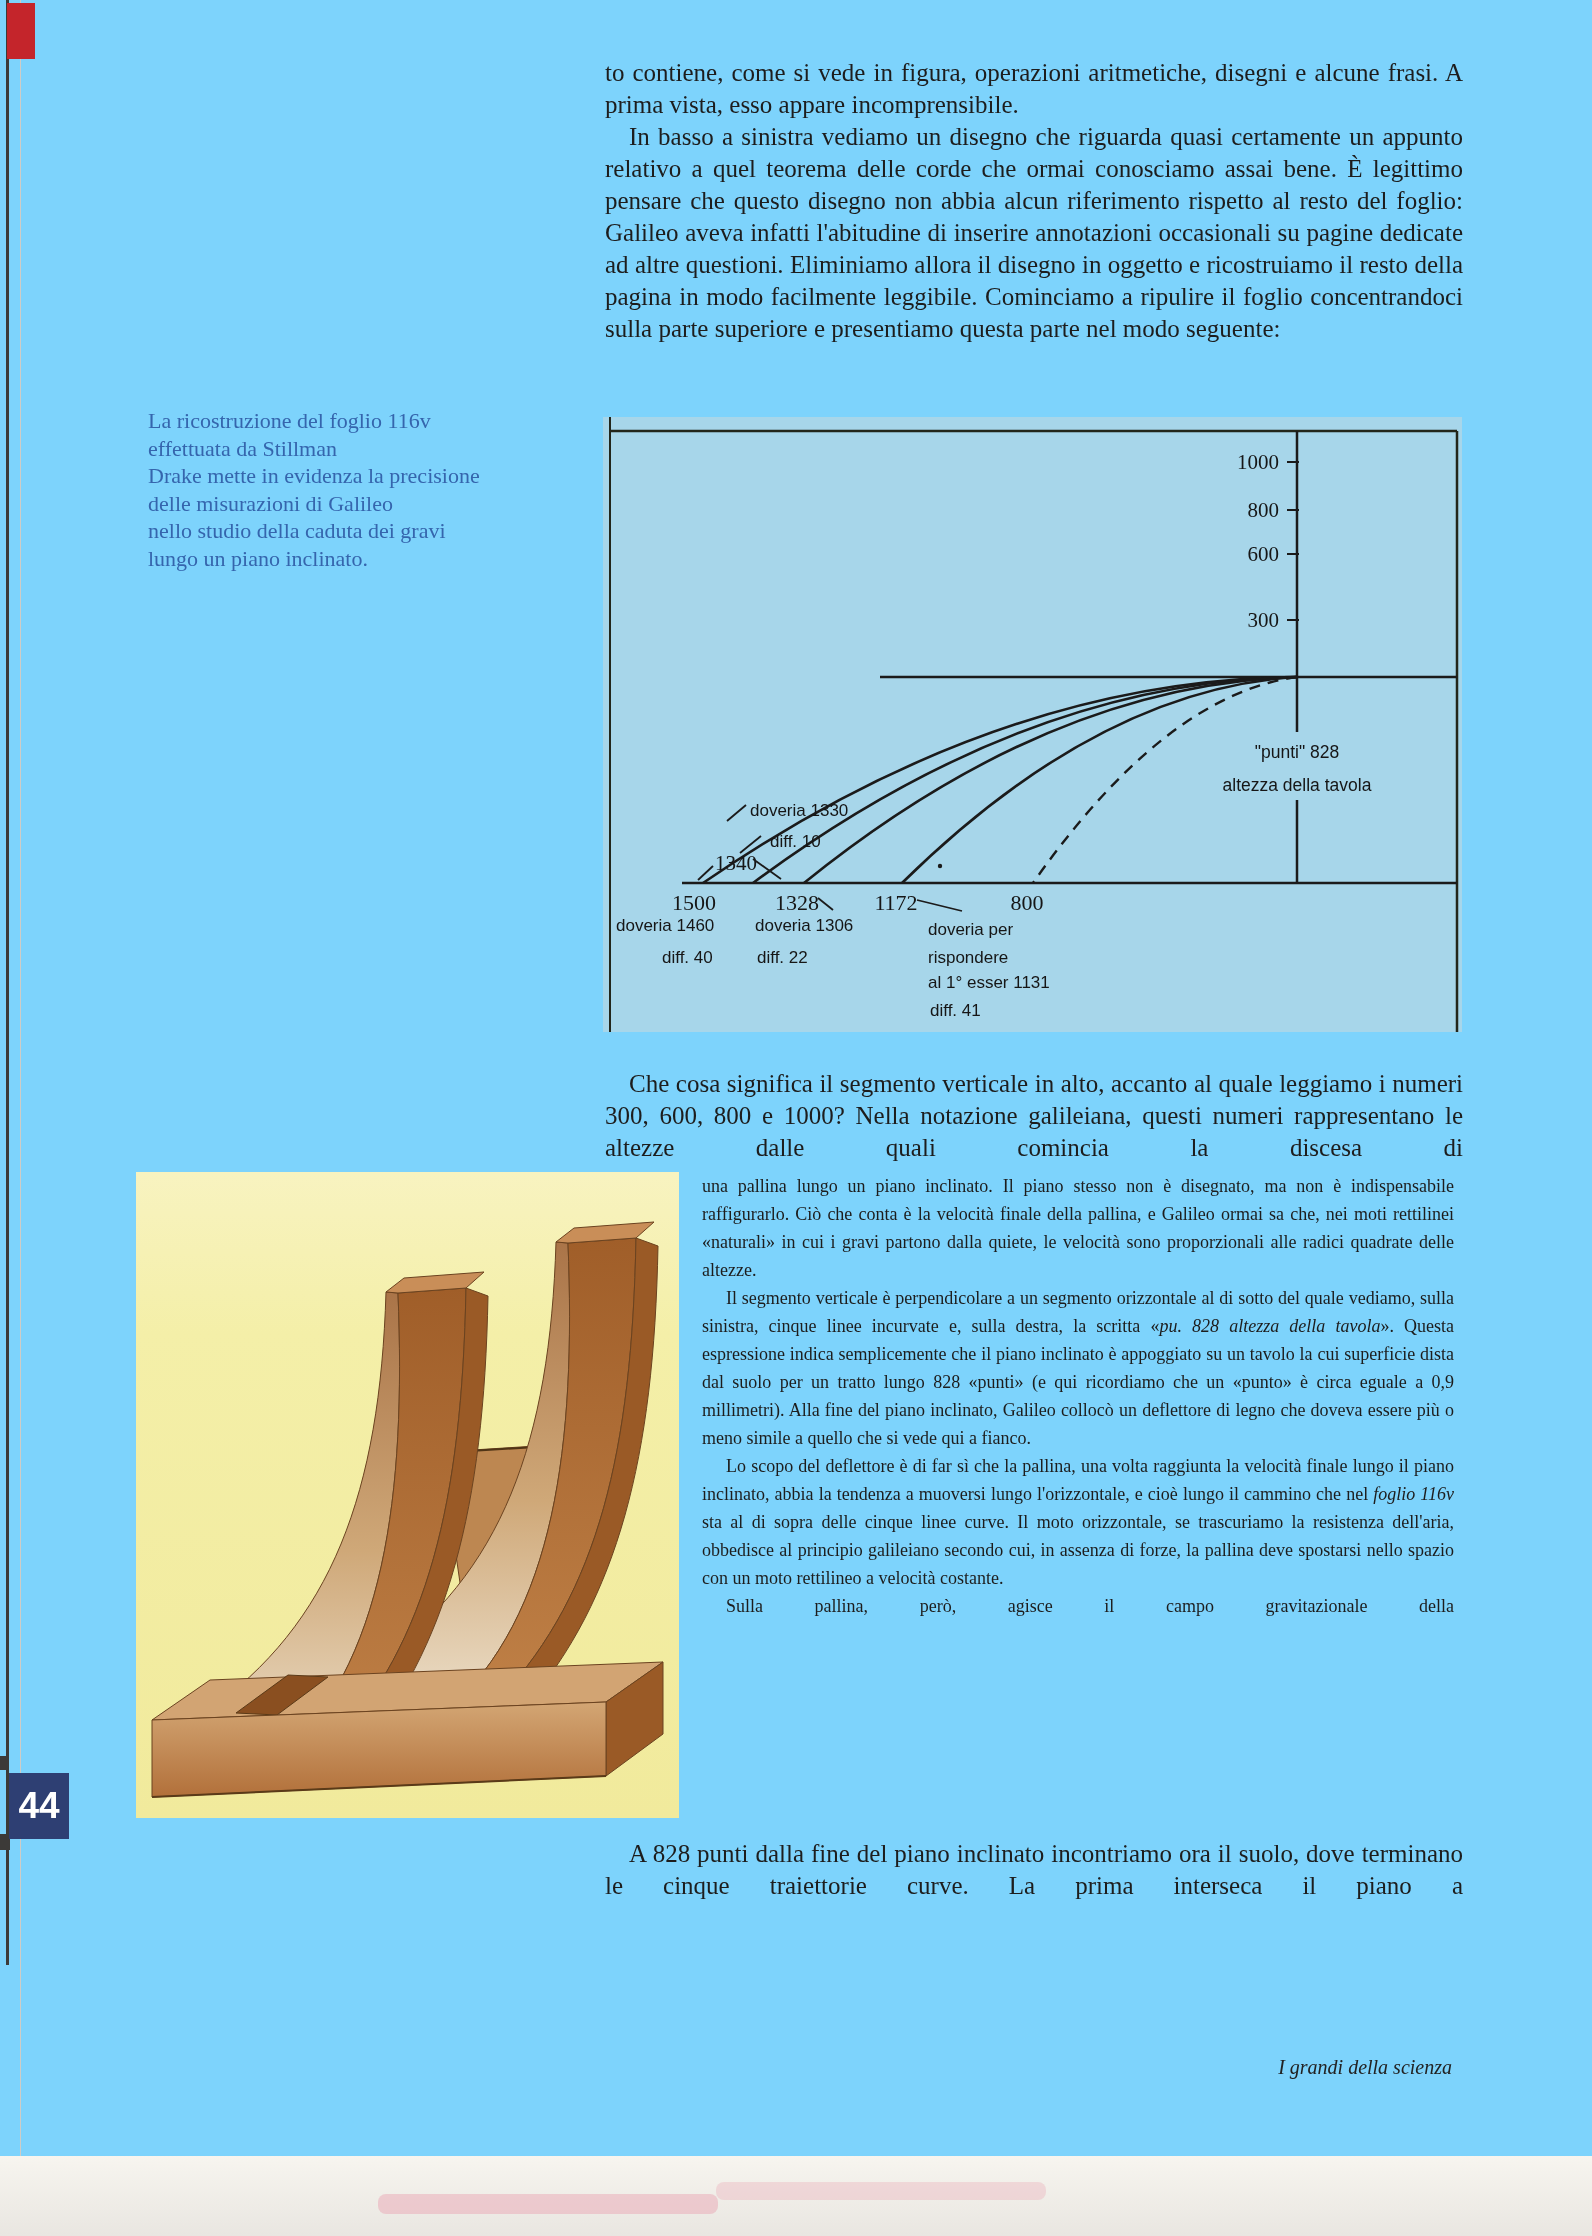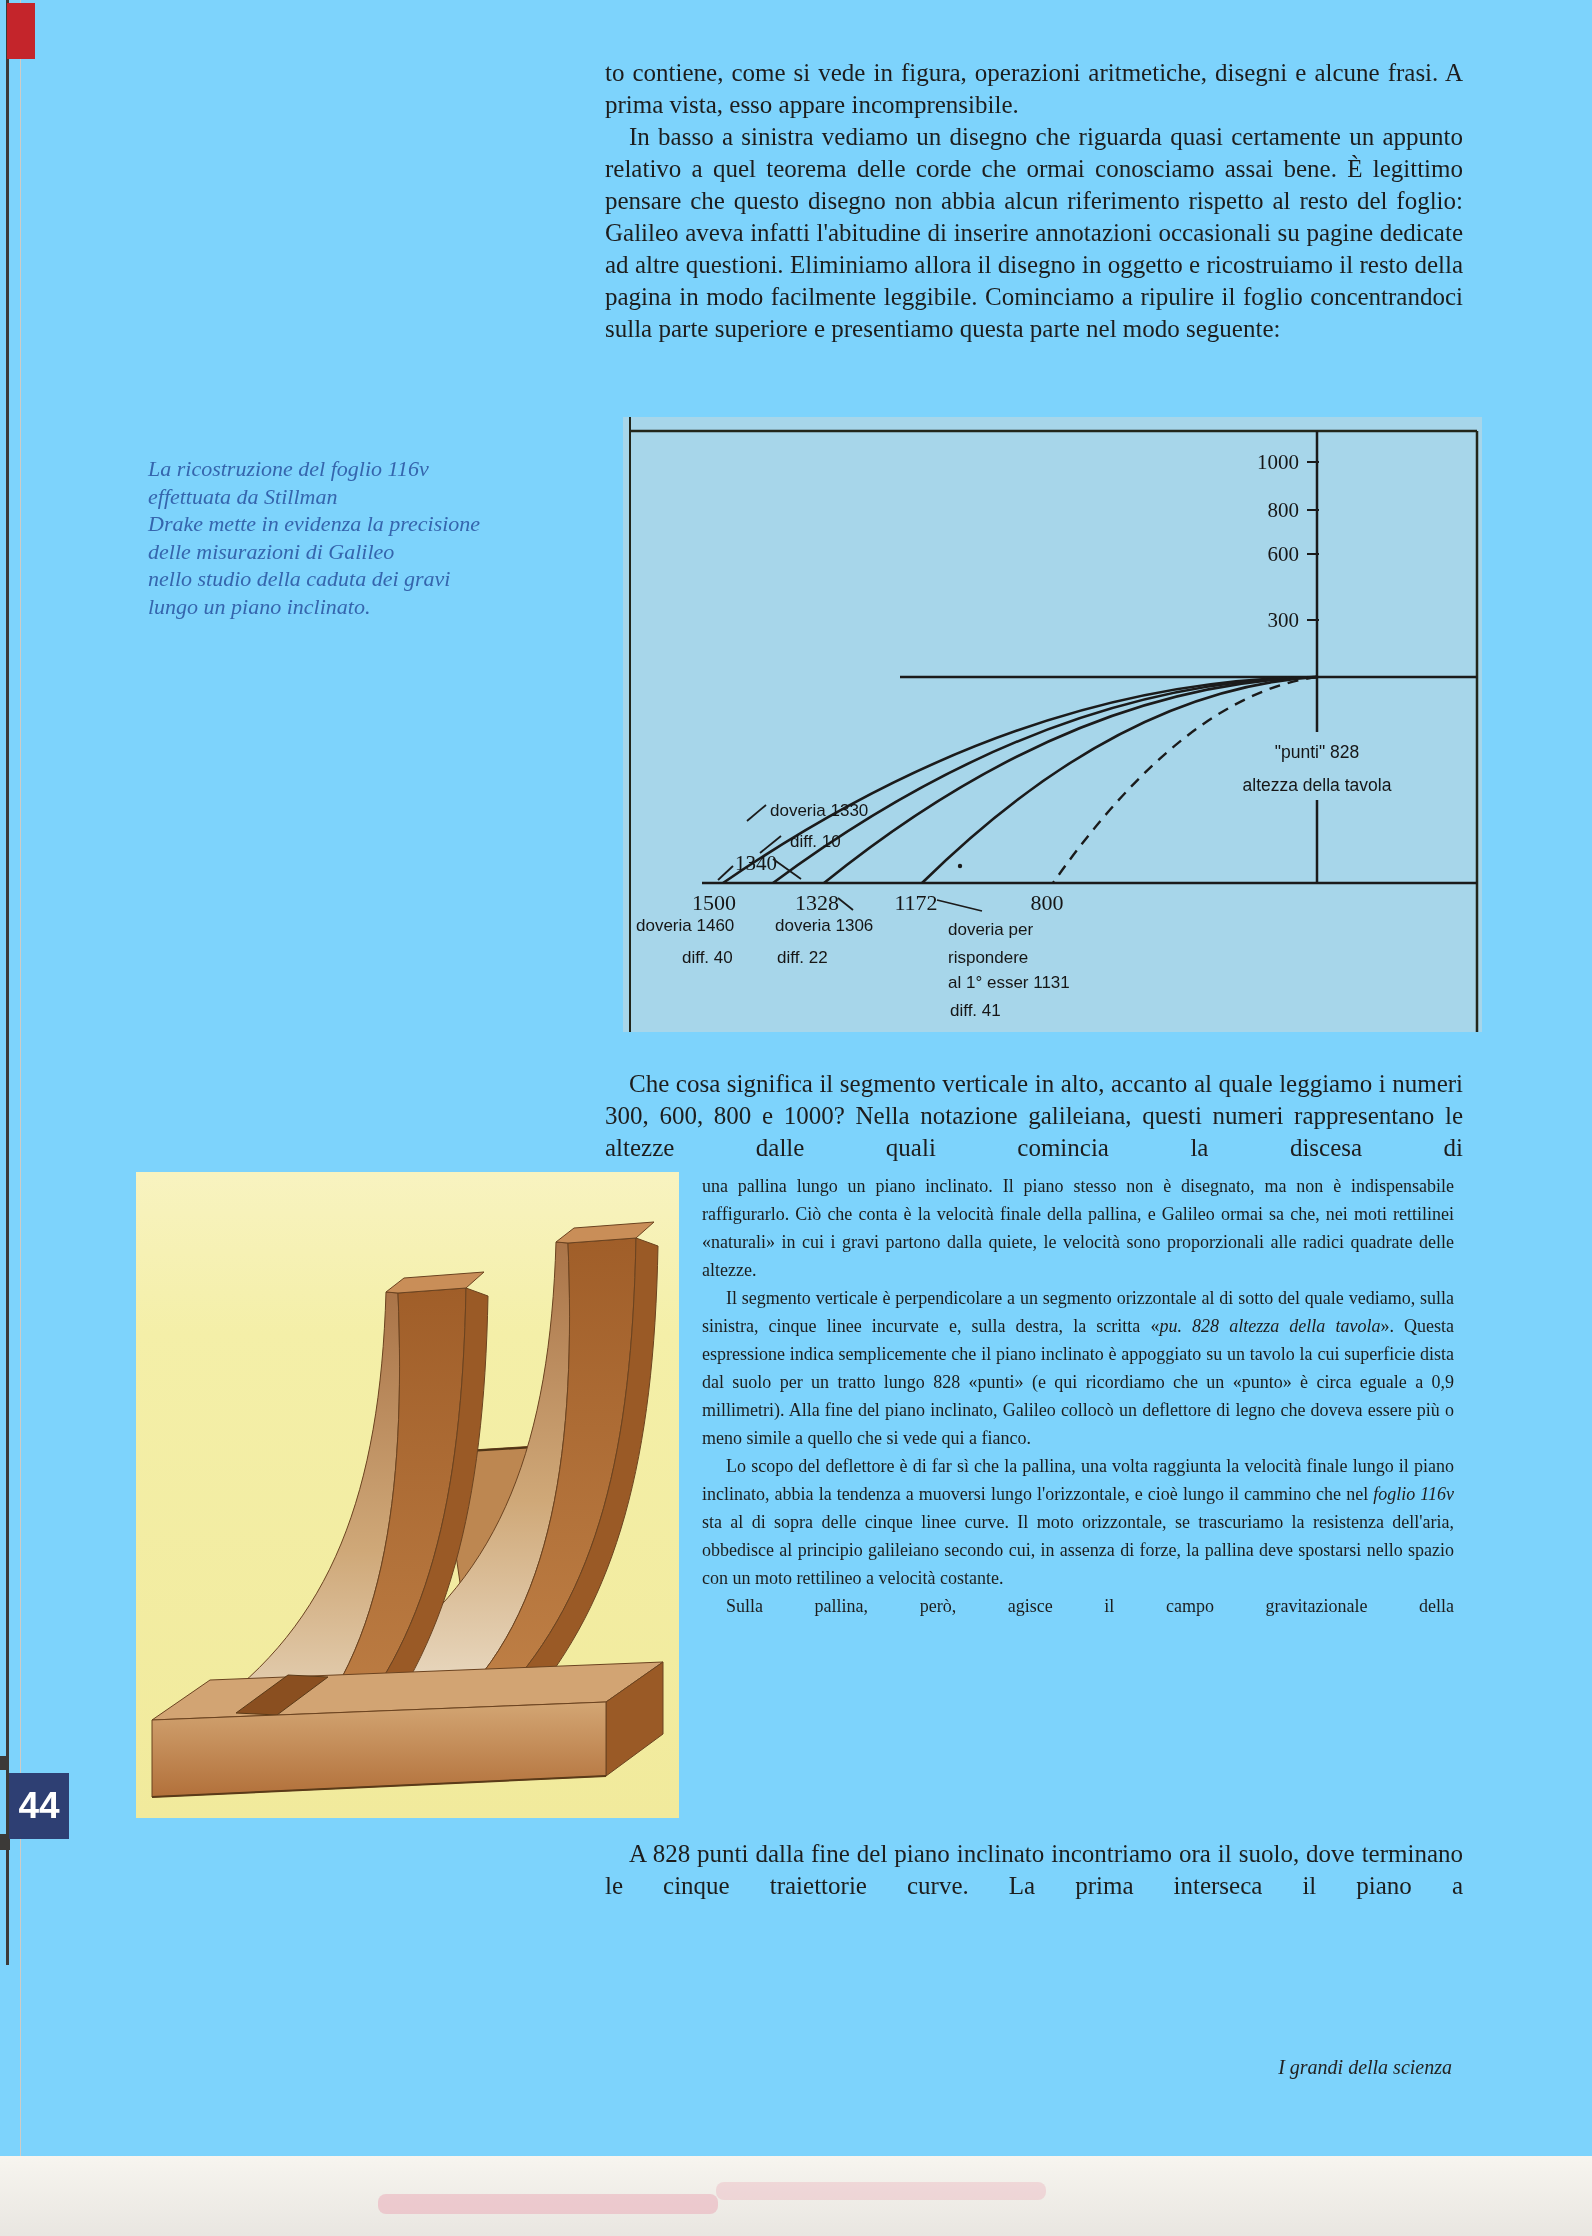--- a/index.html
+++ b/index.html
@@ -10,23 +10,23 @@
   }
   .abs{position:absolute;}
   
   .bodytext{font-size:25px; line-height:32px; text-align:justify; color:#1d1d1d;}
   .bodytext p{margin:0; text-indent:24px;}
   .bodytext p.noindent{text-indent:0;}
   .jlast{text-align-last:justify;}
   .smallcol{font-size:18px; line-height:28px;}
   .it{font-style:italic;}
   
-  .caption{font-style:italic; font-size:22px; line-height:27.5px; color:#3565ad; white-space:nowrap;margin-top:48px;}
+  .caption{font-size:22px; line-height:27.5px; color:#3565ad; white-space:nowrap;}
   
-  #figure{background:#a7d6ea;margin-left:20px;}
+  #figure{background:#a7d6ea;}
   
   #badge{
     background:#2e3f73; color:#ffffff; font-family:"Liberation Sans", sans-serif;
     font-weight:bold; font-size:37px; display:flex; align-items:center; justify-content:center;
   }
   
   #footer{font-style:italic; font-size:20px; color:#222; white-space:nowrap;}
   
   .spine{background:#3c3a38;}
   .redmark{background:#c4252b;}

